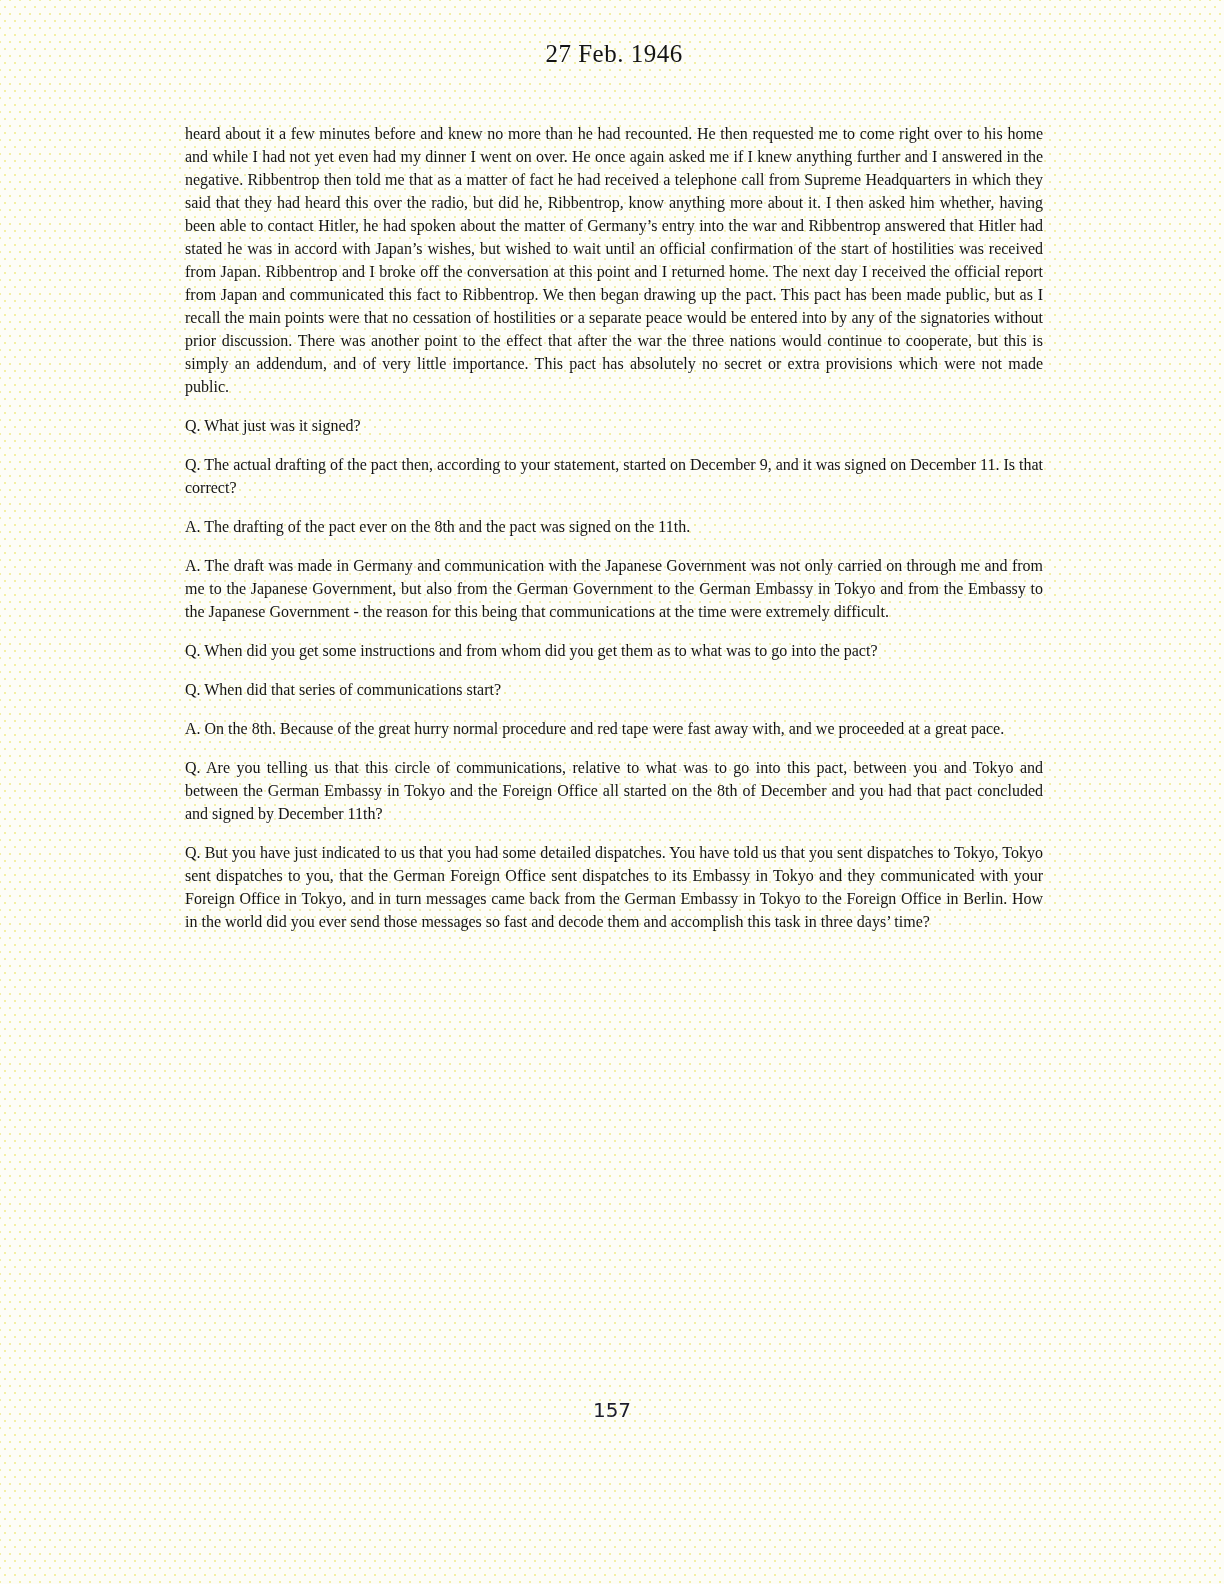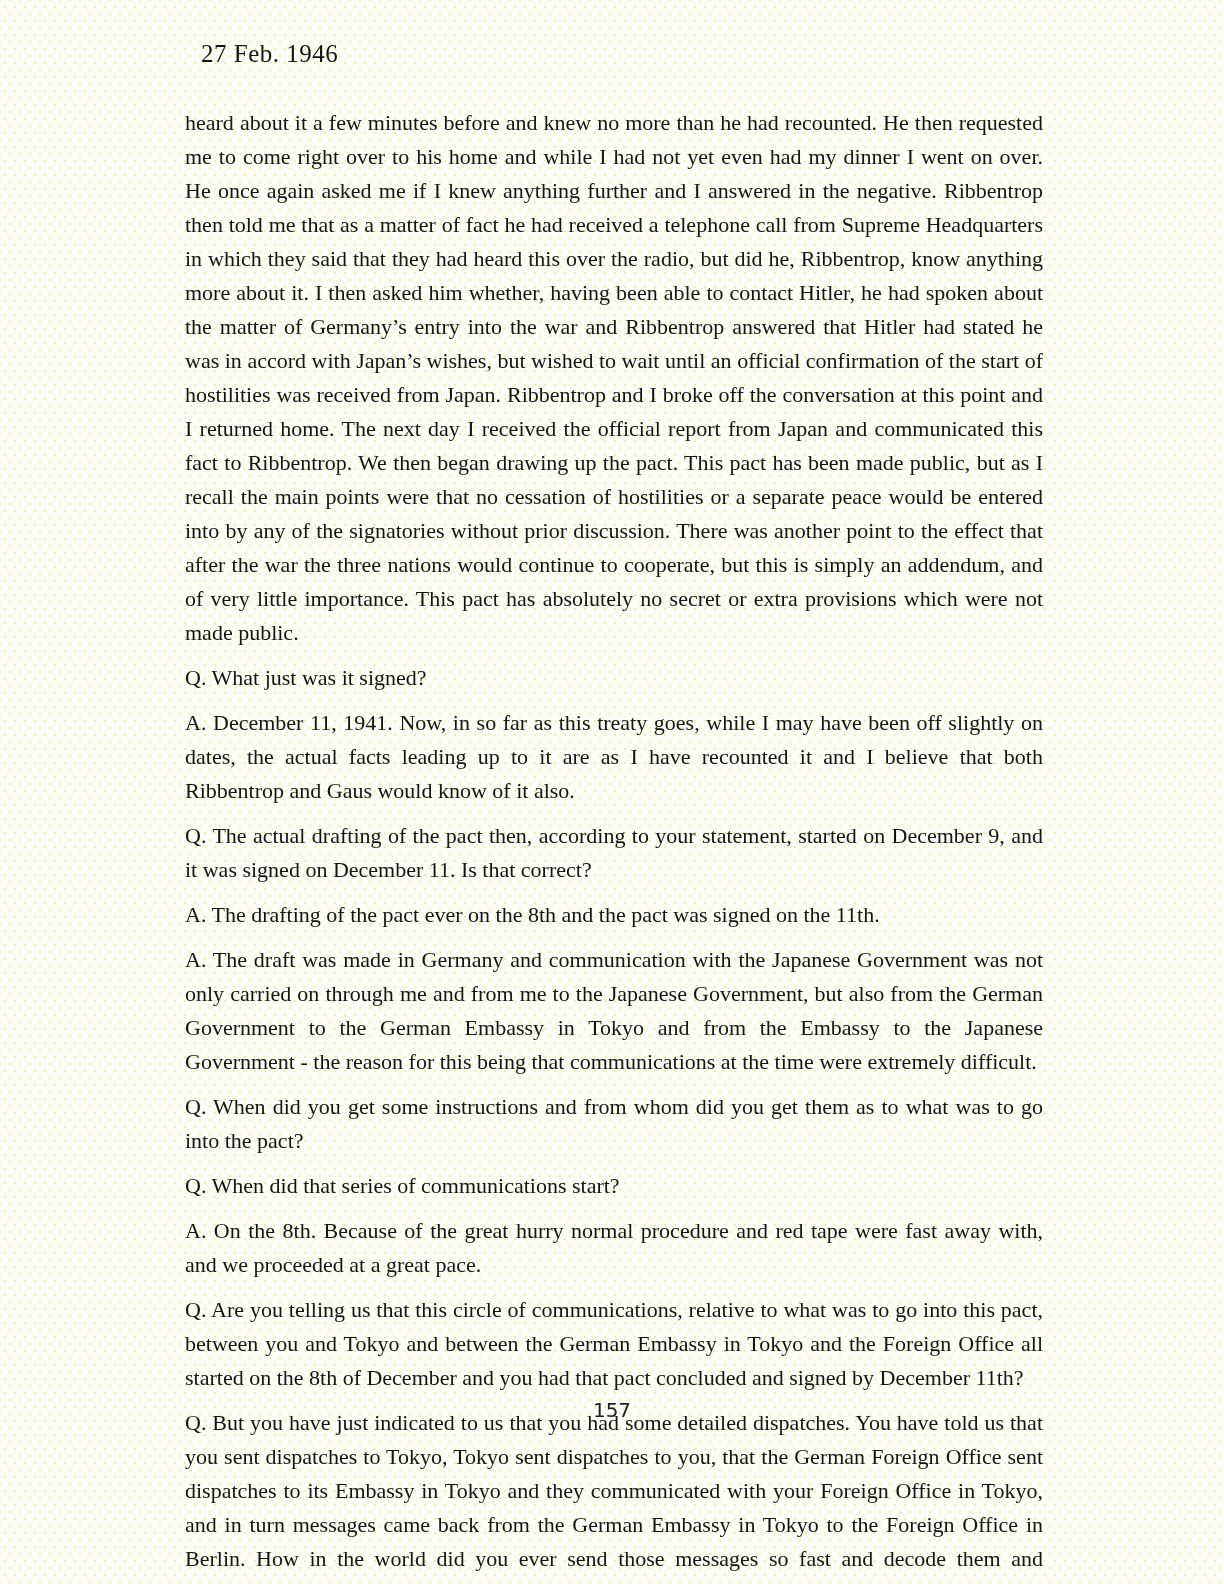--- a/index.html
+++ b/index.html
@@ -17,39 +17,39 @@
       radial-gradient(circle, rgba(238,232,120,0.65) 1.1px, rgba(238,232,120,0) 1.4px);
     background-size: 10px 14px;
     background-position: 0 0, 5px 7px;
     font-family: "Liberation Serif", "DejaVu Serif", serif;
     color: #141414;
     overflow: hidden;
   }
   .header-row {
     position: absolute;
     top: 40px;
-    left: 201px;
+    left: 185px;
     width: 858px;
-    text-align: left;
+    text-align: center;
   }
   .header-date {
     font-size: 25px;
     letter-spacing: 0.5px;
     white-space: nowrap;
   }
   .transcript-body {
     position: absolute;
     top: 106px;
     left: 185px;
     width: 858px;
   }
   .para {
-    margin: 0 0 11px 0;
-    font-size: 22px;
-    line-height: 34px;
+    margin: 16px 0 11px 0;
+    font-size: 16px;
+    line-height: 23px;
     text-align: justify;
     text-justify: inter-word;
   }
   .footer-row {
     position: absolute;
     top: 1398px;
     left: 0;
     width: 1224px;
     text-align: center;
   }
@@ -64,21 +64,20 @@
 
 <div class="page">
 
   <div class="header-row">
     <span class="header-date">27 Feb. 1946</span>
   </div>
 
   <div class="transcript-body" id="paragraphs">
       <p class="para">heard about it a few minutes before and knew no more than he had recounted.  He then requested me to come right over to his home and while I had not yet even had my dinner I went on over.  He once again asked me if I knew anything further and I answered in the negative.  Ribbentrop then told me that as a matter of fact he had received a telephone call from Supreme Headquarters in which they said that they had heard this over the radio, but did he, Ribbentrop, know anything more about it.  I then asked him whether, having been able to contact Hitler, he had spoken about the matter of Germany’s entry into the war and Ribbentrop answered that Hitler had stated he was in accord with Japan’s wishes, but wished to wait until an official confirmation of the start of hostilities was received from Japan.  Ribbentrop and I broke off the conversation at this point and I returned home.  The next day I received the official report from Japan and communicated this fact to Ribbentrop.  We then began drawing up the pact.  This pact has been made public, but as I recall the main points were that no cessation of hostilities or a separate peace would be entered into by any of the signatories without prior discussion.  There was another point to the effect that after the war the three nations would continue to cooperate, but this is simply an addendum, and of very little importance.  This pact has absolutely no secret or extra provisions which were not made public.</p>
       <p class="para">Q. What just was it signed?</p>
-      <p class="para">A. December 11, 1941.  Now, in so far as this treaty goes, while I may have been off slightly on dates, the actual facts leading up to it are as I have recounted it and I believe that both Ribbentrop and Gaus would know of it also.</p>
       <p class="para">Q. The actual drafting of the pact then, according to your statement, started on December 9, and it was signed on December 11.  Is that correct?</p>
       <p class="para">A. The drafting of the pact ever on the 8th and the pact was signed on the 11th.</p>
       <p class="para">A. The draft was made in Germany and communication with the Japanese Government was not only carried on through me and from me to the Japanese Government, but also from the German Government to the German Embassy in Tokyo and from the Embassy to the Japanese Government - the reason for this being that communications at the time were extremely difficult.</p>
       <p class="para">Q. When did you get some instructions and from whom did you get them as to what was to go into the pact?</p>
       <p class="para">Q. When did that series of communications start?</p>
       <p class="para">A. On the 8th.  Because of the great hurry normal procedure and red tape were fast away with, and we proceeded at a great pace.</p>
       <p class="para">Q. Are you telling us that this circle of communications, relative to what was to go into this pact, between you and Tokyo and between the German Embassy in Tokyo and the Foreign Office all started on the 8th of December and you had that pact concluded and signed by December 11th?</p>
       <p class="para">Q. But you have just indicated to us that you had some detailed dispatches.  You have told us that you sent dispatches to Tokyo, Tokyo sent dispatches to you, that the German Foreign Office sent dispatches to its Embassy in Tokyo and they communicated with your Foreign Office in Tokyo, and in turn messages came back from the German Embassy in Tokyo to the Foreign Office in Berlin.  How in the world did you ever send those messages so fast and decode them and accomplish this task in three days’ time?</p>
     </div>
 

